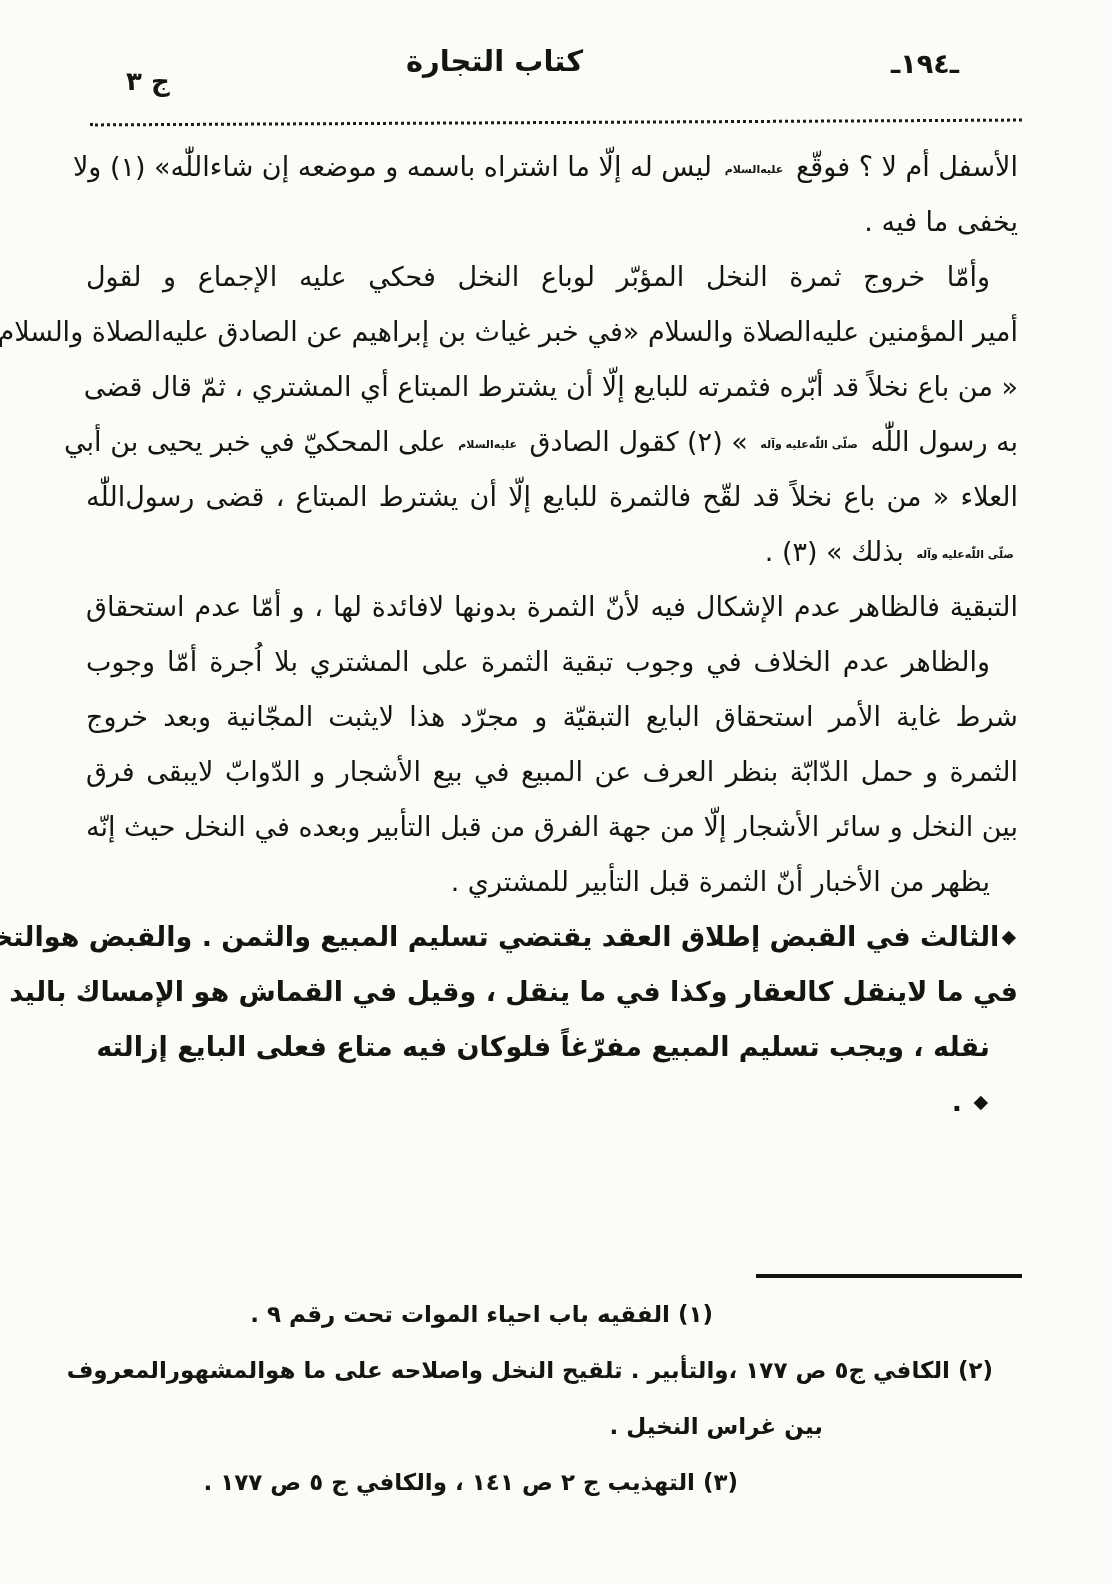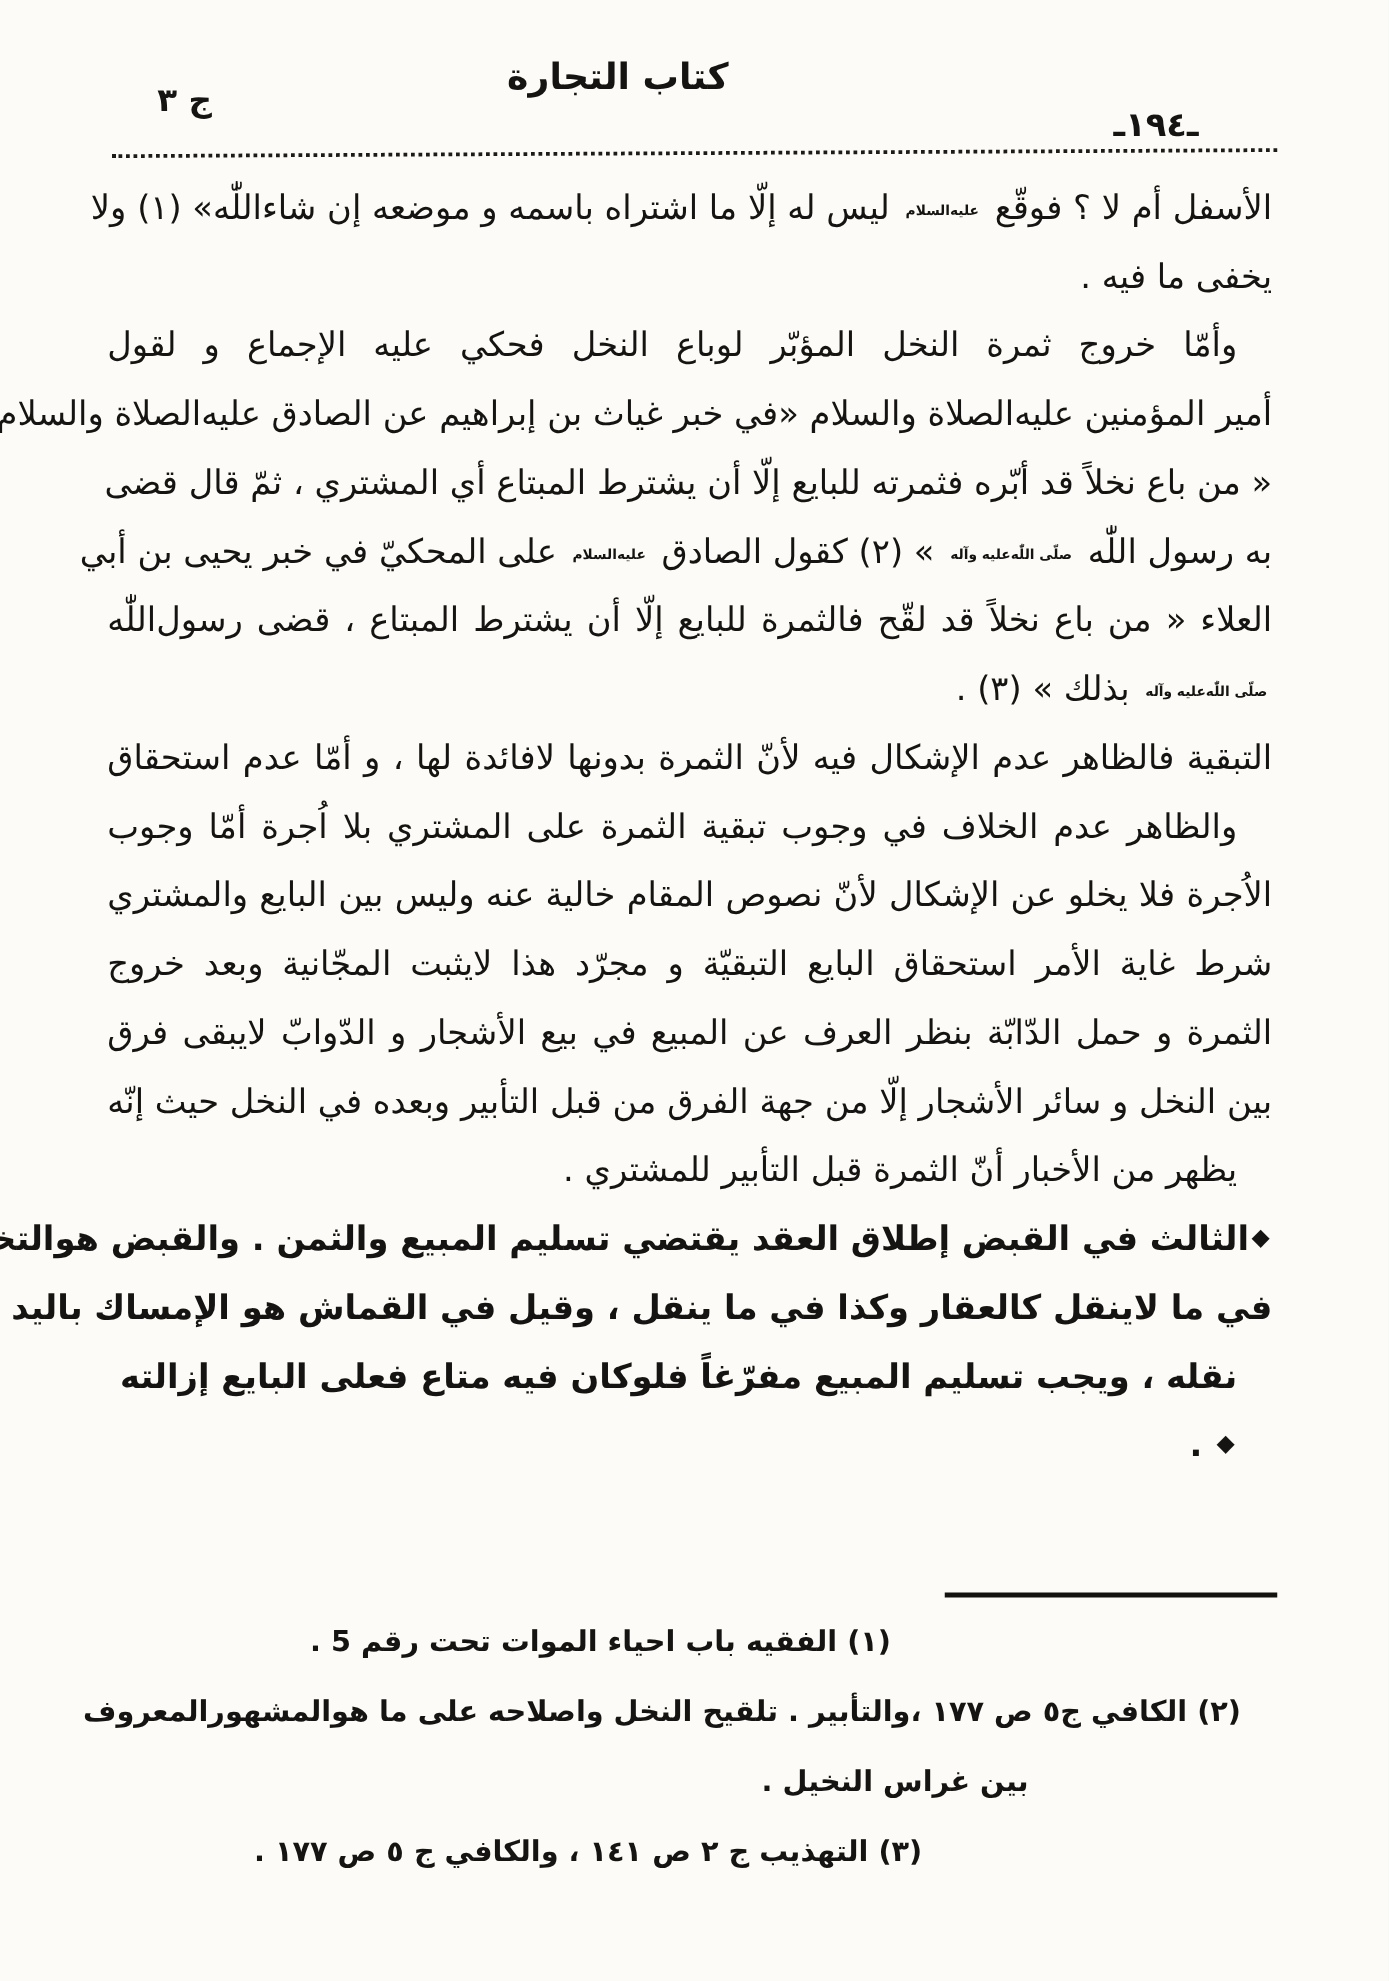--- a/index.html
+++ b/index.html
@@ -12,21 +12,21 @@
     width:1111px;height:1585px;
     margin:0 auto;
     background:#fcfbf7;
     color:#161412;
     direction:rtl;
     overflow:hidden;
   }
   
   .hdr-pagenum{
     position:absolute;top:48px;right:152px;
-    font-size:27px;font-weight:700;letter-spacing:1px;margin-top:37px;
+    font-size:27px;font-weight:700;letter-spacing:1px;
   }
   .hdr-title{
     position:absolute;top:44px;right:528px;
     font-size:29px;font-weight:700;
   }
   .hdr-volume{
     position:absolute;top:66px;left:126px;
     font-size:26px;font-weight:700;
   }
   .dotted-rule{
@@ -124,35 +124,34 @@
           </span> على المحكيّ في خبر يحيى بن أبي</div>
         <div class="line">العلاء « من باع نخلاً قد لقّح فالثمرة للبايع إلّا أن يشترط المبتاع ، قضى رسول‌اللّٰه</div>
         <div class="line align-right"><span class="seal">
             <span>صلّى اللّٰه</span>
             <span>عليه وآله</span>
           </span> بذلك » (٣) .</div>
       </div>
       <div class="paragraph body">
         <div class="line">التبقية فالظاهر عدم الإشكال فيه لأنّ الثمرة بدونها لافائدة لها ، و أمّا عدم استحقاق</div>
         <div class="line" style="padding-right: 28px;">والظاهر عدم الخلاف في وجوب تبقية الثمرة على المشتري بلا اُجرة أمّا وجوب</div>
-        <div class="line">الاُجرة فلا يخلو عن الإشكال لأنّ نصوص المقام خالية عنه وليس بين البايع والمشتري</div>
         <div class="line">شرط غاية الأمر استحقاق البايع التبقيّة و مجرّد هذا لايثبت المجّانية وبعد خروج</div>
         <div class="line">الثمرة و حمل الدّابّة بنظر العرف عن المبيع في بيع الأشجار و الدّوابّ لايبقى فرق</div>
         <div class="line">بين النخل و سائر الأشجار إلّا من جهة الفرق من قبل التأبير وبعده في النخل حيث إنّه</div>
         <div class="line align-right" style="padding-right: 28px;">يظهر من الأخبار أنّ الثمرة قبل التأبير للمشتري .</div>
       </div>
       <div class="paragraph matn">
         <div class="line"><span class="matn-ornament">◆</span>الثالث في القبض إطلاق العقد يقتضي تسليم المبيع والثمن . والقبض هوالتخلية</div>
         <div class="line">في ما لاينقل كالعقار وكذا في ما ينقل ، وقيل في القماش هو الإمساك باليد وفي الحيوان هو</div>
         <div class="line align-right" style="padding-right: 28px;">نقله ، ويجب تسليم المبيع مفرّغاً فلوكان فيه متاع فعلى البايع إزالته <span class="matn-ornament">◆</span> .</div>
       </div>
     </main>
 
   <div class="fn-sep"></div>
 
   <section class="footnotes" id="footnotes">
-      <div class="fn-line" style="padding-left: 0px; padding-right: 305px;">(١) الفقيه باب احياء الموات تحت رقم 5 .</div>
+      <div class="fn-line" style="padding-left: 0px; padding-right: 305px;">(١) الفقيه باب احياء الموات تحت رقم ٩ .</div>
       <div class="fn-line" style="padding-left: 0px; padding-right: 25px;">(٢) الكافي ج‌٥ ص ١٧٧ ،والتأبير . تلقيح النخل واصلاحه على ما هوالمشهورالمعروف</div>
       <div class="fn-line" style="padding-left: 0px; padding-right: 195px;">بين غراس النخيل .</div>
       <div class="fn-line" style="padding-left: 0px; padding-right: 280px;">(٣) التهذيب ج ٢ ص ١٤١ ، والكافي ج ٥ ص ١٧٧ .</div>
     </section>
 
 </div>
 
 </body></html>

